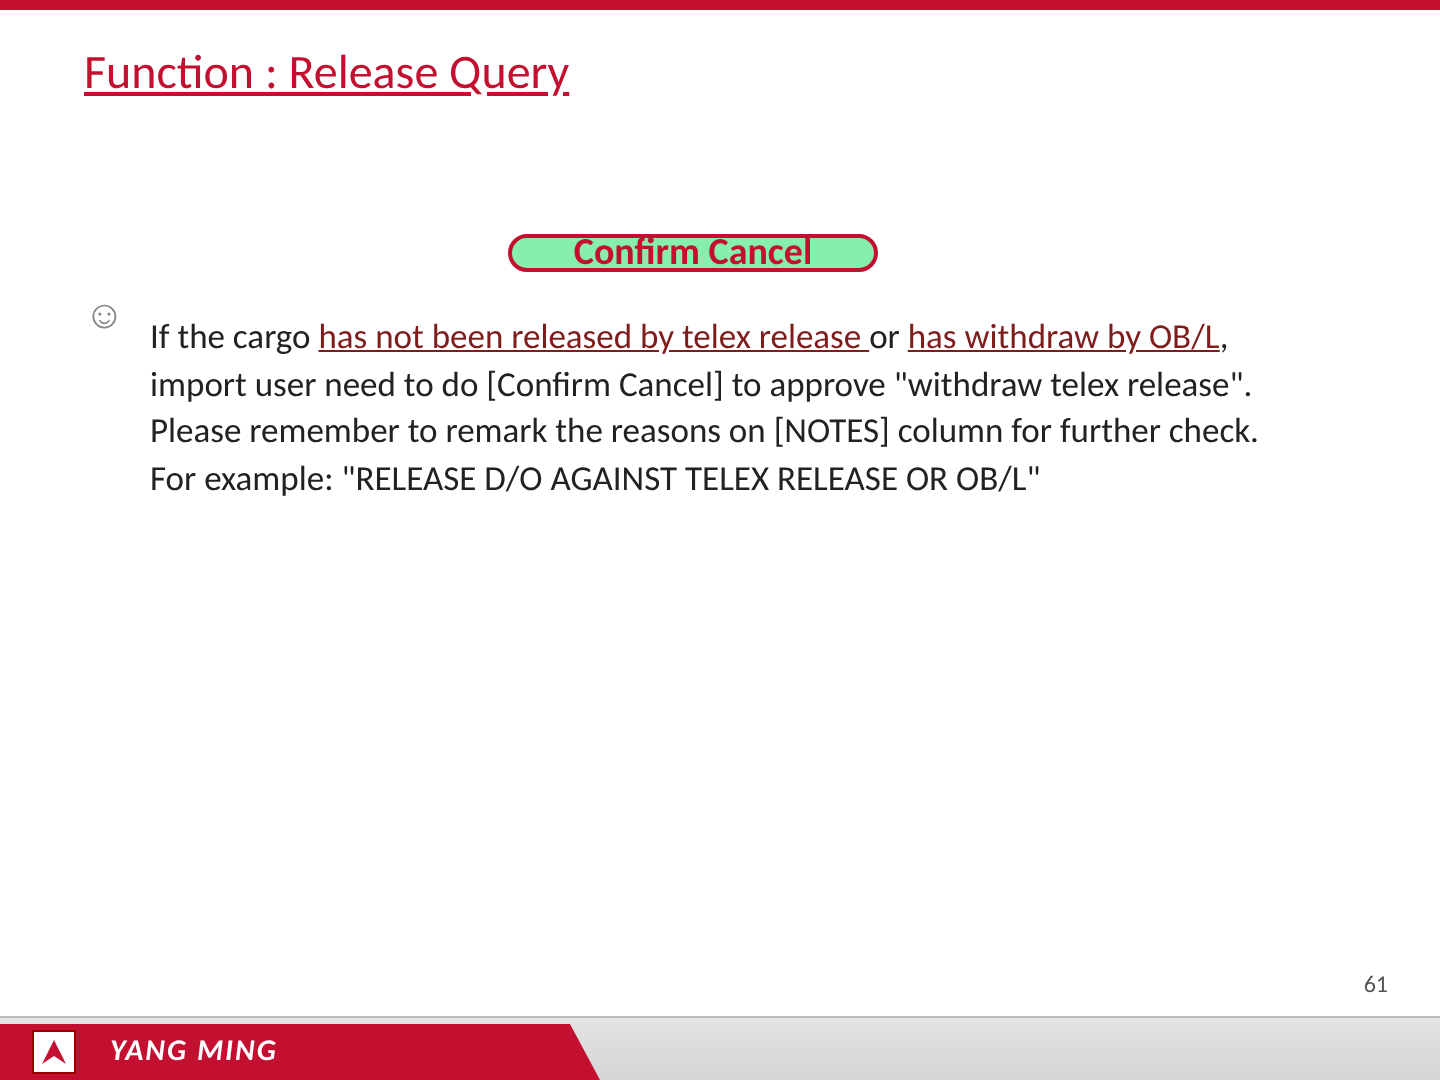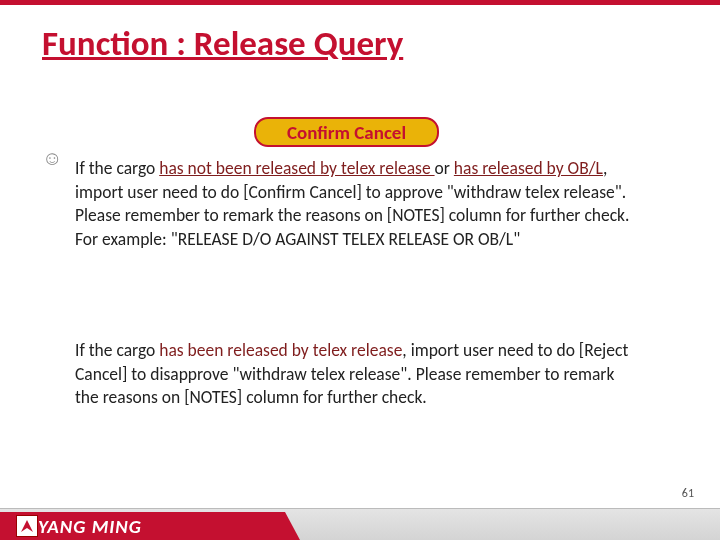--- a/index.html
+++ b/index.html
@@ -1,60 +1,57 @@
 <!DOCTYPE html>
 <html><head>
 <meta charset="utf-8">
 <style>
   * { box-sizing: border-box; margin: 0; padding: 0; }
   html, body { width: 720px; height: 540px; font-family: Calibri, Arial, sans-serif; background: #fff; }
   .slide { position: relative; width: 720px; height: 540px; }
   .topbar { position: absolute; top: 0; left: 0; width: 720px; height: 5px; background: #c41030; }
-  .title { position: absolute; top: 22px; left: 42px; font-size: 35px; font-weight: bold; color: #c41030; text-decoration: underline; }
+  .title { position: absolute; top: 22px; left: 42px; font-size: 24px; font-weight: normal; color: #c41030; text-decoration: underline; }
   .smiley { position: absolute; top: 146px; left: 42px; font-size: 20px; color: #888; }
   .badge {
-    position: absolute; left: 254px; width: 185px; height: 30px;
-    background: #eab308; border: 2px solid #c41030; border-radius: 14px;
+    position: absolute; left: 254px; width: 185px; height: 19px;
+    background: #86efac; border: 2px solid #c41030; border-radius: 14px;
     font-size: 19px; font-weight: bold; color: #c41030;
     display: flex; align-items: center; justify-content: center;
   }
   .badge-confirm { top: 117px; }
   .badge-reject  { top: 298px; }
   .para { position: absolute; left: 75px; width: 560px; font-size: 17.5px; color: #222; line-height: 1.35; }
   .para1 { top: 157px; }
   .para2 { top: 339px; }
   .blue { color: #7f1d1d; }
   .uline { text-decoration: underline; }
   .pagenum { position: absolute; right: 26px; bottom: 40px; font-size: 12px; color: #555; margin-left: 27px; }
   .footer { position: absolute; left: 0; bottom: 0; width: 720px; height: 32px; background: linear-gradient(#e4e4e4,#d4d4d4); border-top: 1px solid #bbb; }
   .redtab { position: absolute; left: 0; bottom: 0; width: 300px; height: 28px; background: #c41030; clip-path: polygon(0 0, 285px 0, 300px 100%, 0 100%); display: flex; align-items: center; }
   .logo-box { width: 22px; height: 22px; margin-left: 16px; background: #fff; border: 1px solid #900; display: flex; align-items: center; justify-content: center; }
   .logo-box svg { display:block; }
-  .brand { margin-left: 0; font-size: 19px; font-weight: bold; letter-spacing: 1px; color: #fff; font-style: italic; }
+  .brand { margin-left: 17px; font-size: 15px; font-weight: bold; letter-spacing: 1px; color: #fff; font-style: italic; }
 </style>
 </head>
 <body>
 
 <div class="slide">
   <div class="topbar"></div>
 
   <div class="title">Function : Release Query</div>
 
   <div class="smiley">☺</div>
 
   <div class="badge badge-confirm">Confirm Cancel</div>
 
   <div class="para para1">
-    <span>If the cargo </span><span class="blue uline">has not  been released by telex release </span><span>or </span><span class="blue uline">has released by OB/L</span><span>, import user need to do [Confirm Cancel] to approve "withdraw telex release". Please remember to remark the reasons on [NOTES] column for further check. For example: "RELEASE D/O AGAINST TELEX RELEASE OR OB/L"</span>
+    <span>If the cargo </span><span class="blue uline">has not  been released by telex release </span><span>or </span><span class="blue uline">has withdraw by OB/L</span><span>, import user need to do [Confirm Cancel] to approve "withdraw telex release". Please remember to remark the reasons on [NOTES] column for further check. For example: "RELEASE D/O AGAINST TELEX RELEASE OR OB/L"</span>
   </div>
 
 
-  <div class="para para2">
-    <span>If the cargo </span><span class="blue">has been released by telex release</span><span>, import user need to do [Reject Cancel] to disapprove "withdraw telex release". Please remember to remark the reasons on [NOTES] column for further check.</span>
-  </div>
 
   <div class="pagenum">61</div>
 
   <div class="footer">
     <div class="redtab">
       <div class="logo-box">
         <svg width="16" height="16" viewBox="0 0 16 16">
             <polygon points="2,14 8,2 14,14 8,10" fill="#c41030"></polygon>
           </svg>
       </div>

